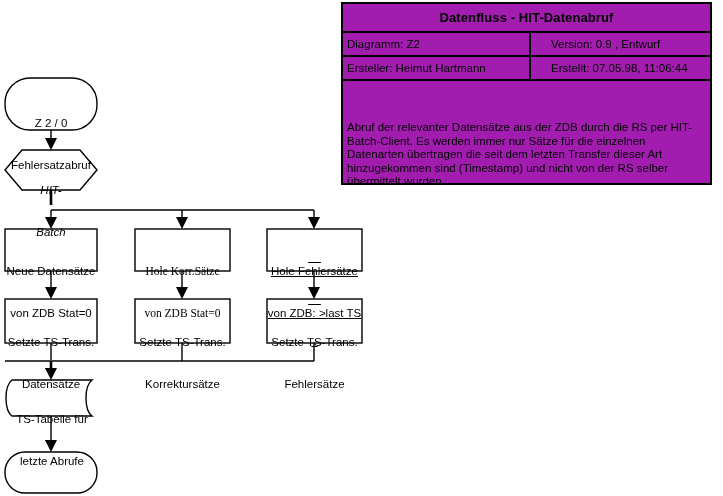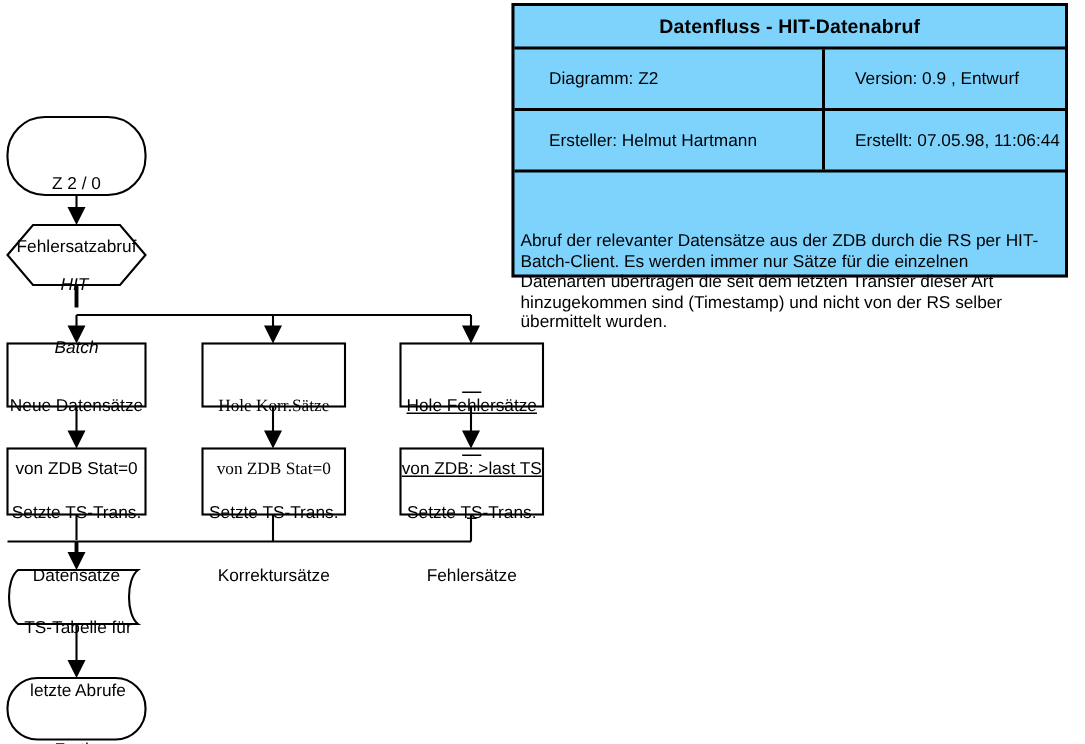--- a/index.html
+++ b/index.html
@@ -29,43 +29,42 @@
 
   
   .titleblock {
     position: absolute;
     left: 341px;
     top: 2px;
     width: 371px;
     height: 183px;
     border: 2px solid #000;
     box-sizing: border-box;
-    background: #7dd3fc;
+    background: #a21caf;
   }
   .tb-row {
     display: flex;
     width: 100%;
     box-sizing: border-box;
   }
   .tb-row-title {
     height: 29px;
     border-bottom: 2px solid #000;
     align-items: center;
     justify-content: center;
   }
   .tb-title-text {
     font-size: 13px;
     font-weight: bold;
     letter-spacing: 0.1px;
     white-space: nowrap;
   }
   .tb-row-pair {
-    height: 41px;
+    height: 24px;
     border-bottom: 2px solid #000;
-    padding-left: 19px;
   }
   .tb-cell {
     display: flex;
     align-items: center;
     font-size: 11.5px;
     padding-left: 4px;
     box-sizing: border-box;
     white-space: nowrap;
     overflow: hidden;
   }

